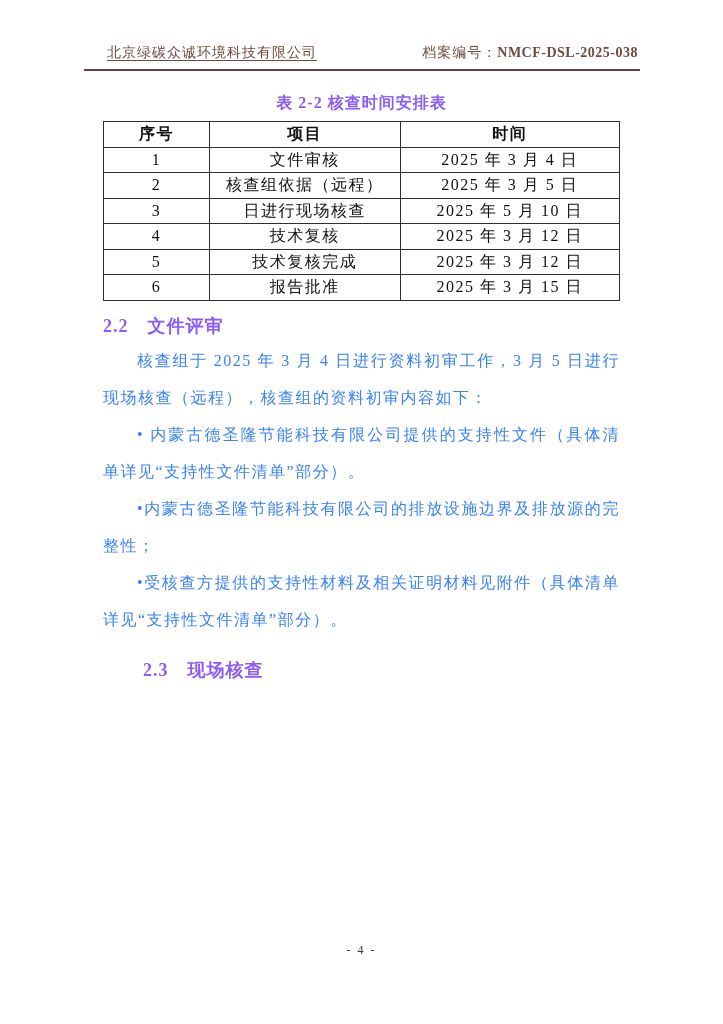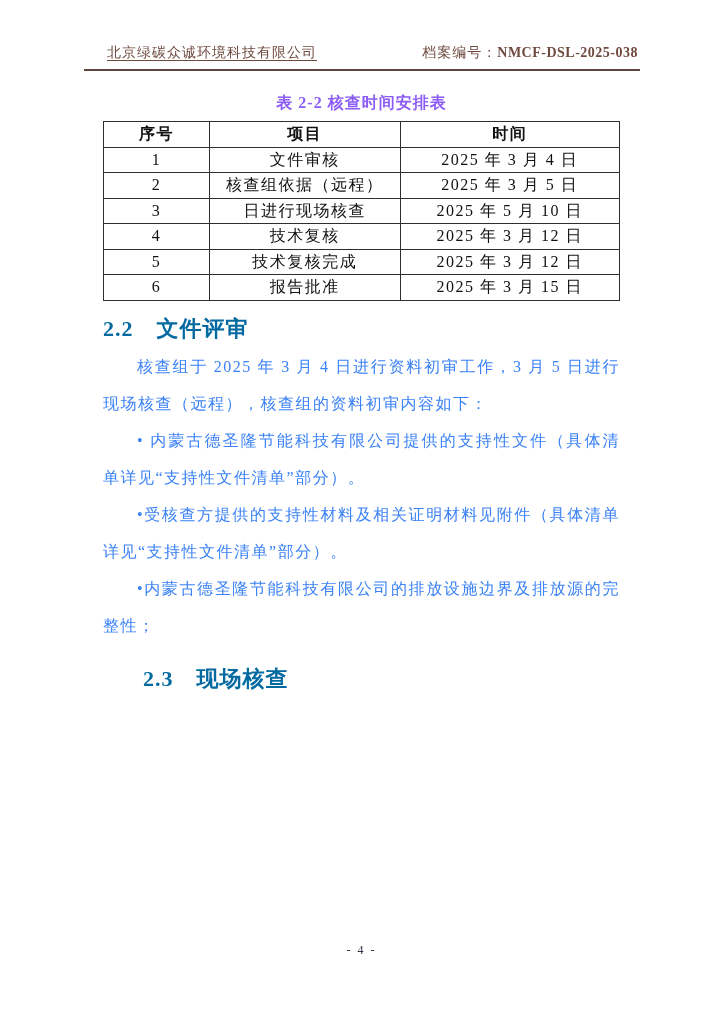--- a/index.html
+++ b/index.html
@@ -36,21 +36,21 @@
   table.sched th,table.sched td{
     border:1.4px solid #2e2e2e;
     height:24.5px;line-height:24.5px;
     text-align:center;padding:0 2px;
     letter-spacing:1.5px;white-space:nowrap;overflow:hidden;
   }
   table.sched th{font-weight:bold;}
   col.c1{width:20.5%;} col.c2{width:37.0%;} col.c3{width:42.5%;}
   
   .sec{
-    font-size:22px;font-weight:bold;color:#0369a1;
+    font-size:18px;font-weight:bold;color:#8b5cf6;
     letter-spacing:1px;margin:13px 0 4px 0;
   }
   .sec.indent{margin-left:40px;margin-top:20px;margin-bottom:2px;}
   .para{
     font-size:16px;line-height:37px;letter-spacing:1.5px;
     text-align:justify;text-indent:34px;
     margin:0;color:#3b82f6;
   }
   
   .footer{
@@ -118,22 +118,22 @@
           <td>报告批准</td>
           <td>2025 年 3 月 15 日</td>
         </tr>
       </tbody>
     </table>
 
     <h2 class="sec">2.2　文件评审</h2>
 
     <p class="para">核查组于 2025 年 3 月 4 日进行资料初审工作，3 月 5 日进行现场核查（远程），核查组的资料初审内容如下：</p>
     <p class="para">• 内蒙古德圣隆节能科技有限公司提供的支持性文件（具体清单详见“支持性文件清单”部分）。</p>
+    <p class="para">•内蒙古德圣隆节能科技有限公司的排放设施边界及排放源的完整性；</p>
     <p class="para">•受核查方提供的支持性材料及相关证明材料见附件（具体清单详见“支持性文件清单”部分）。</p>
-    <p class="para">•内蒙古德圣隆节能科技有限公司的排放设施边界及排放源的完整性；</p>
 
     <h2 class="sec indent">2.3　现场核查</h2>
 
 
   </div>
 
   <div class="footer">- 4 -</div>
 
 </div>
 

